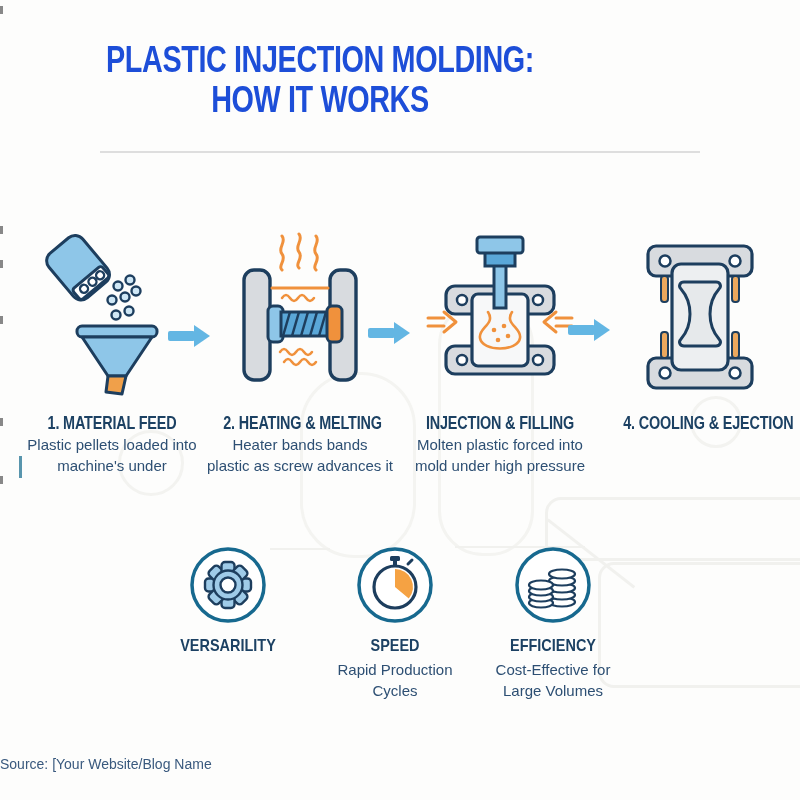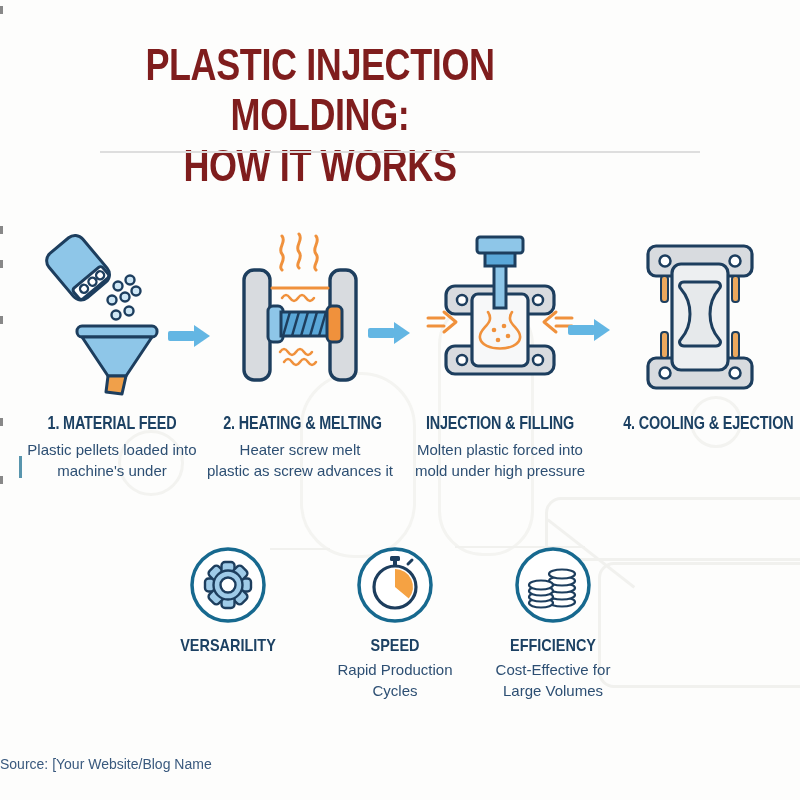--- a/index.html
+++ b/index.html
@@ -11,32 +11,32 @@
   
   .wm{position:absolute;pointer-events:none;}
   .wm-rect{border:3px solid #f1f1ee;border-radius:16px;}
   .wm-line{background:#f1f1ee;}
   .wm-circle{border:3px solid #f3f3f0;border-radius:50%;}
   .edge-tick{position:absolute;left:0;width:3px;height:8px;background:#4a4a4a;opacity:.65;}
   .teal-dash{position:absolute;left:19px;top:456px;width:3px;height:22px;background:#2e7a99;opacity:.8;}
   
   .title{
     position:absolute;top:40px;left:0;width:640px;text-align:center;
-    color:#7f1d1d;font-weight:700;font-size:45px;line-height:1.12;
+    color:#1d4ed8;font-weight:700;font-size:36px;line-height:1.12;
   }
   .title-line{display:block;transform:scaleX(0.8);letter-spacing:-0.5px;}
   .divider{position:absolute;top:151px;left:100px;width:600px;height:2px;background:#dedede;}
   
   .step-col{position:absolute;top:230px;width:192px;text-align:center;}
   .step-icon{display:block;margin:0 auto;}
   .step-title{
     display:block;margin-top:8px;transform:scaleX(0.8);
     font-weight:700;font-size:18px;letter-spacing:-0.2px;color:#1c4163;white-space:nowrap;
   }
-  .step-desc{margin-top:5px;font-size:15px;line-height:1.4;color:#2d4f73;}
+  .step-desc{font-size:15px;line-height:1.4;color:#2d4f73;}
   .desc-line{display:block;white-space:nowrap;}
   .flow-arrow{position:absolute;}
   
   .benefit-col{position:absolute;top:540px;width:160px;text-align:center;}
   .benefit-icon{display:block;margin:0 auto;}
   .benefit-title{
     display:block;margin-top:6px;transform:scaleX(0.85);
     font-weight:700;font-size:17px;color:#1c4163;white-space:nowrap;
   }
   .benefit-desc{margin-top:3px;font-size:15px;line-height:1.4;color:#2d4f73;}
@@ -124,21 +124,21 @@
         <line x1="81" y1="106" x2="88" y2="82"></line>
         <line x1="90" y1="106" x2="97" y2="82"></line>
         <line x1="99" y1="106" x2="106" y2="82"></line>
       </g>
       <rect x="107" y="76" width="15" height="36" rx="5" fill="#f0913c" stroke="#1d3e5e" stroke-width="3"></rect>
       <path d="M60,122 q4,-6 8,0 t8,0 t8,0 t8,0" fill="none" stroke="#f0913c" stroke-width="2.5" stroke-linecap="round"></path>
       <path d="M64,132 q4,-6 8,0 t8,0 t8,0 t8,0" fill="none" stroke="#f0913c" stroke-width="2.5" stroke-linecap="round"></path>
     </svg>
     <span class="step-title">2. HEATING &amp; MELTING</span>
     <div class="step-desc">
-      <span class="desc-line">Heater screw melt</span>
+      <span class="desc-line">Heater bands bands</span>
       <span class="desc-line">plastic as screw advances it</span>
     </div>
   </div>
 
   <svg class="flow-arrow" style="left:366px;top:320px;" width="46" height="26" viewBox="0 0 46 26">
     <rect x="2" y="8" width="27" height="10" rx="2" fill="#63b6e3"></rect>
     <path d="M28,2 L44,13 L28,24 Z" fill="#63b6e3"></path>
   </svg>
 
   <div class="step-col" style="left:404px;">

